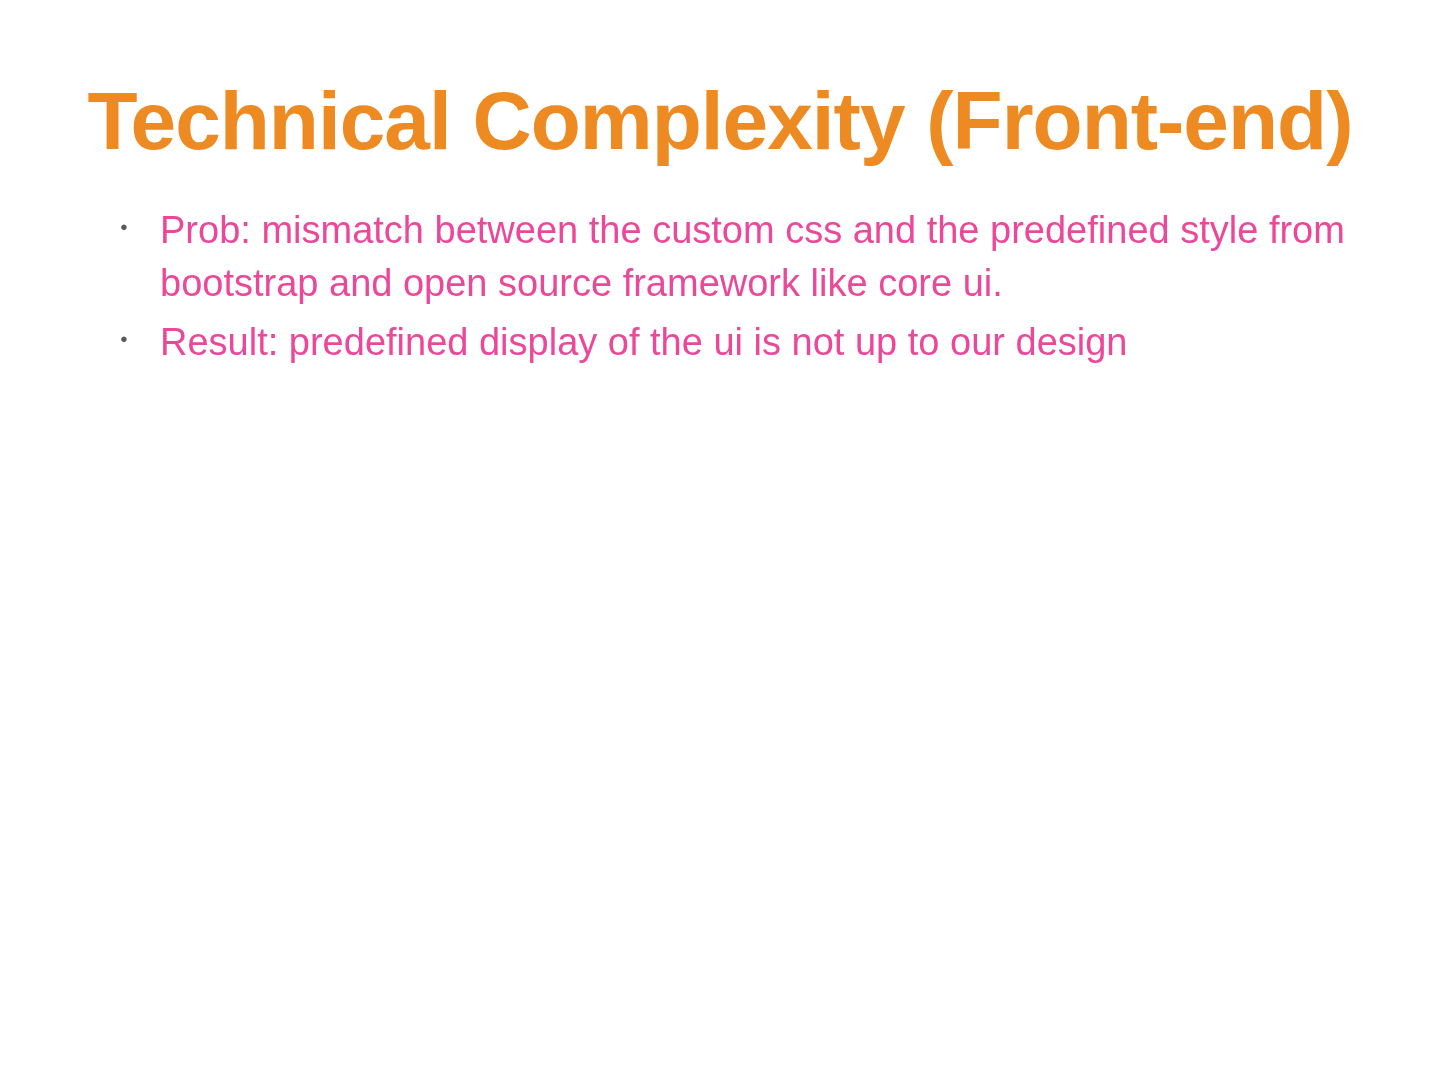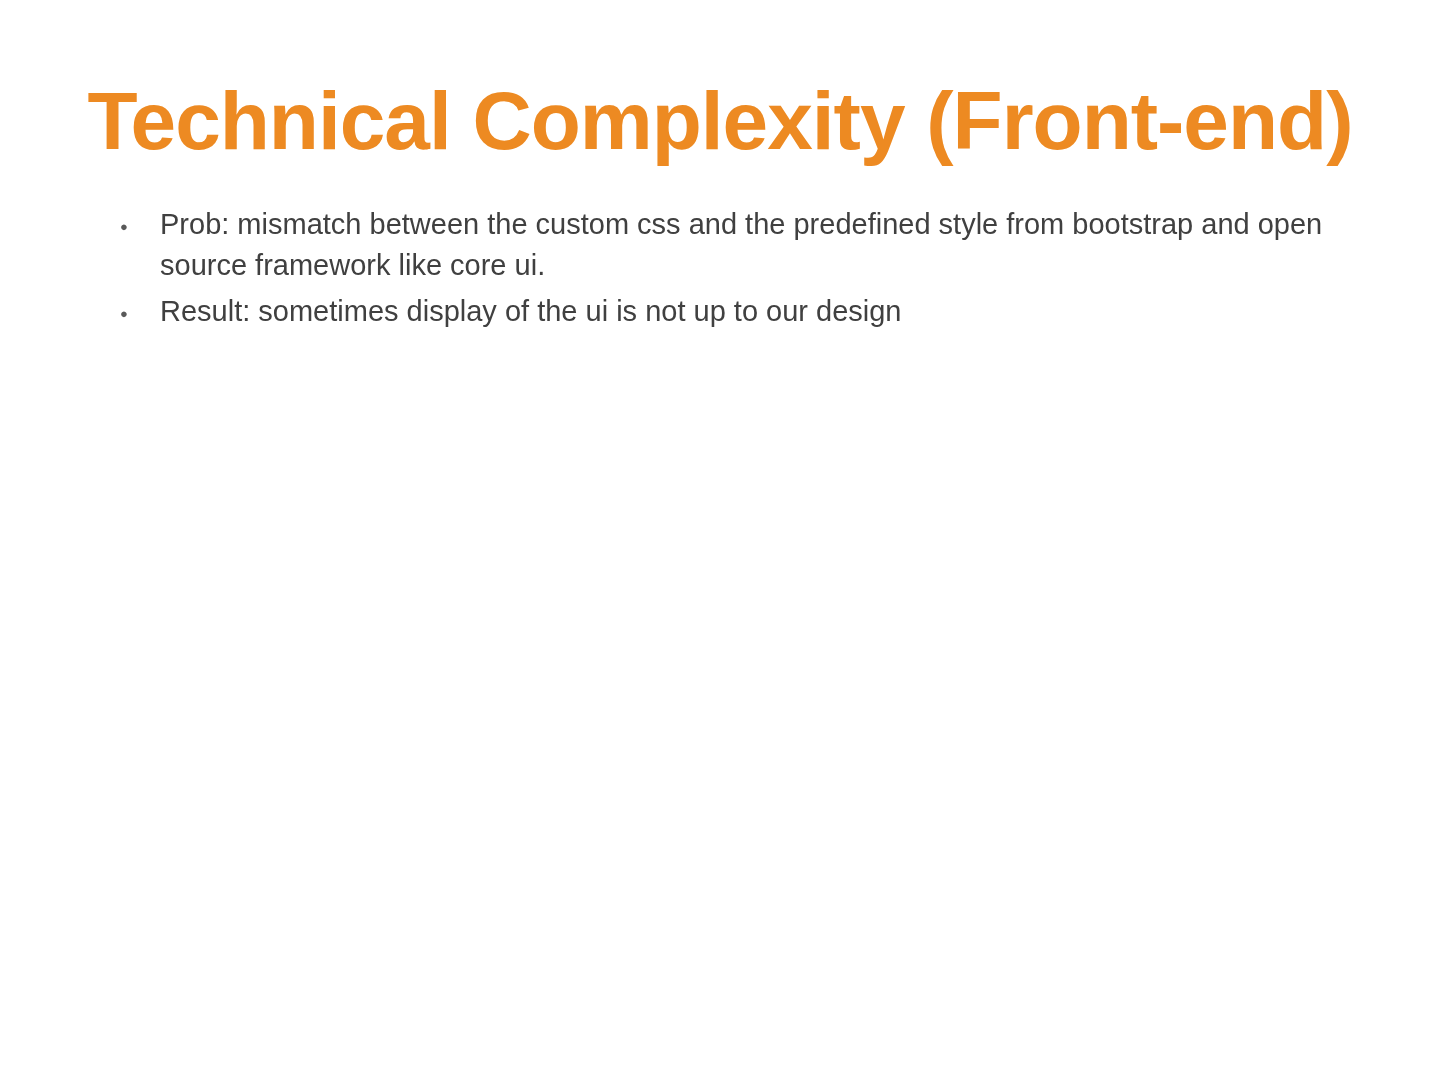--- a/index.html
+++ b/index.html
@@ -30,37 +30,37 @@
       margin-top: 10px;
       margin-bottom: 40px;
       letter-spacing: -1px;
     }
     .bullets {
       list-style: none;
       padding-left: 50px;
     }
     .bullets li {
       position: relative;
-      font-size: 29px;
-      color: #404040;
+      font-size: 38px;
+      color: #ec4899;
       line-height: 1.4;
       margin-bottom: 6px;
       padding-left: 40px;
     }
     .bullets li::before {
       content: "●";
       position: absolute;
       left: 0;
       top: 14px;
       font-size: 13px;
       color: #595959;
     }
   </style>
 </head>
 <body>
 
 <div class="slide">
   <h1 class="title">Technical Complexity (Front-end)</h1>
   <ul class="bullets">
     <li>Prob: mismatch between the custom css and the predefined style from bootstrap and open source framework like core ui.</li>
-    <li>Result: sometimes display of the ui is not up to our design</li>
+    <li>Result: predefined display of the ui is not up to our design</li>
   </ul>
 </div>
 
 </body></html>

